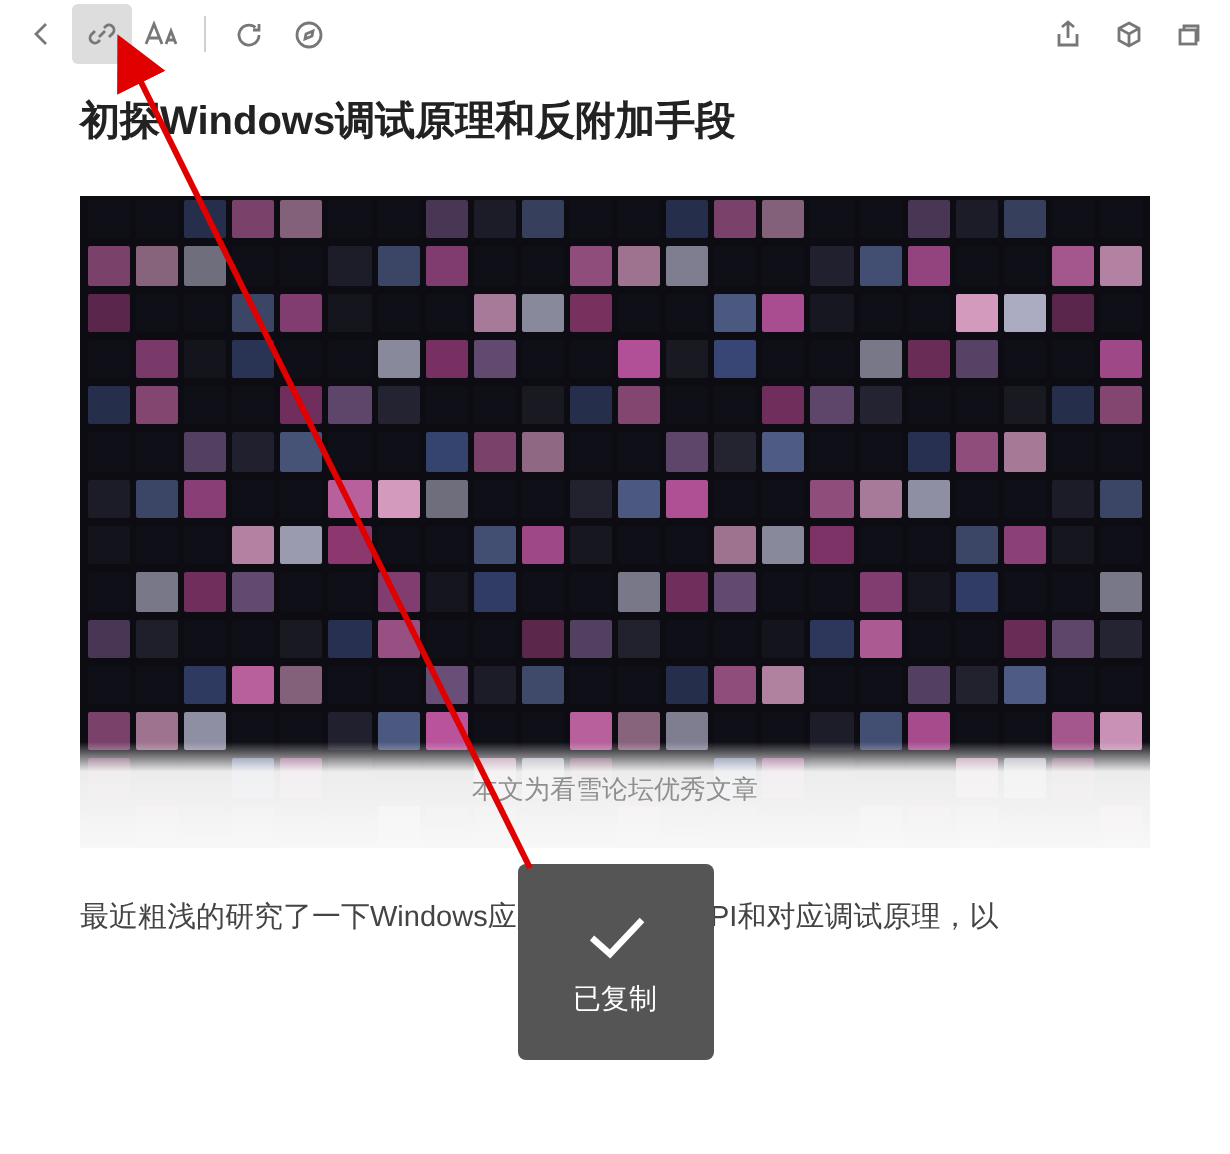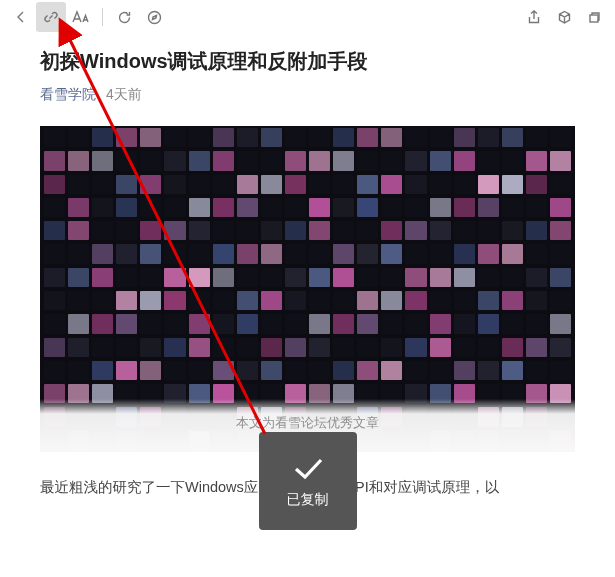--- a/index.html
+++ b/index.html
@@ -74,24 +74,20 @@
   <div class="btn">
     <svg width="14" height="14" viewBox="0 0 14 14">
         <rect x="3" y="5" width="8" height="7"></rect>
         <path d="M5 5V3h7v7h-1.5"></path>
       </svg>
   </div>
 </div>
 
 <div class="content">
   <h1>初探Windows调试原理和反附加手段</h1>
-  <div class="meta">
-    <span class="author">看雪学院</span>
-    <span class="date">4天前</span>
-  </div>
 
   <div class="hero">
     <div class="hero-img">
       <div class="facade" id="facade">
           <div class="winrow" style="top: 2px; height: 19.2857px;">
             <div class="win" style="background: rgb(15, 15, 24); opacity: 1;"></div>
             <div class="win" style="background: rgb(15, 15, 24); opacity: 1;"></div>
             <div class="win" style="background: rgb(58, 74, 122); opacity: 0.55;"></div>
             <div class="win" style="background: rgb(214, 112, 181); opacity: 0.55;"></div>
             <div class="win" style="background: rgb(232, 168, 208); opacity: 0.55;"></div>

